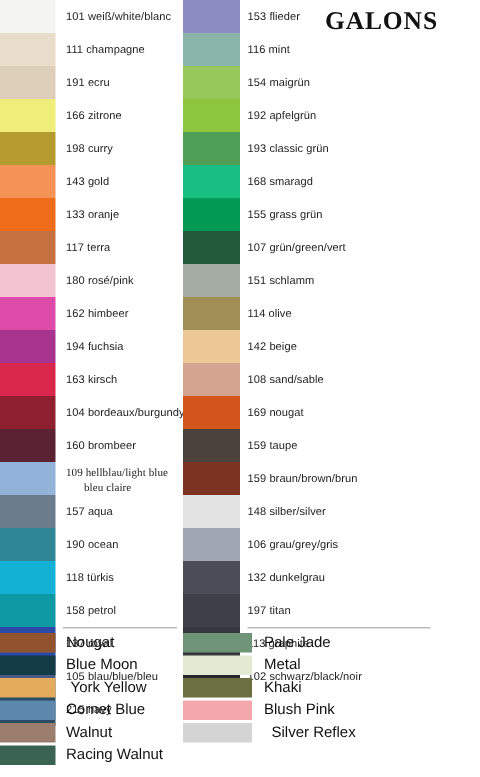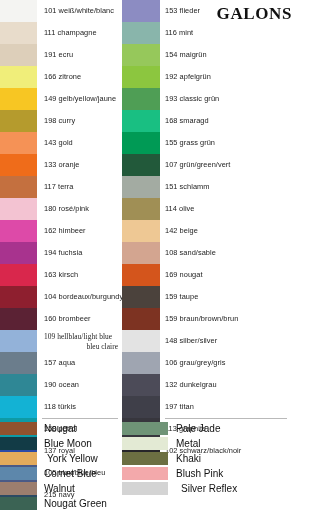--- a/index.html
+++ b/index.html
@@ -77,21 +77,20 @@
     line-height: 10px;
     padding-top: 2px;
     height: 20px;
     white-space: normal;
     width: 74px;
     font-family: Liberation Serif, serif;
   }
   .lbl.two .l2 {
     display: block;
     padding-left: 12px;
-    text-align: right;
   }
 
   
   .rule {
     position: absolute;
     height: 1px;
     background: #b9b9b9;
   }
   .rule-left  { left: 42px;  top: 418px; width: 76px; }
   .rule-right { left: 165px; top: 418px; width: 122px; }
@@ -147,24 +146,20 @@
       </div>
       <div class="swatch-row">
         <span class="sw" style="background: rgb(221, 207, 186);"></span>
         <span class="lbl">191 ecru</span>
       </div>
       <div class="swatch-row">
         <span class="sw" style="background: rgb(240, 238, 122);"></span>
         <span class="lbl">166 zitrone</span>
       </div>
       <div class="swatch-row">
-        <span class="sw" style="background: rgb(247, 198, 35);"></span>
-        <span class="lbl">149 gelb/yellow/jaune</span>
-      </div>
-      <div class="swatch-row">
         <span class="sw" style="background: rgb(181, 155, 45);"></span>
         <span class="lbl">198 curry</span>
       </div>
       <div class="swatch-row">
         <span class="sw" style="background: rgb(245, 146, 86);"></span>
         <span class="lbl">143 gold</span>
       </div>
       <div class="swatch-row">
         <span class="sw" style="background: rgb(239, 108, 26);"></span>
         <span class="lbl">133 oranje</span>
@@ -336,21 +331,21 @@
       <div class="named-row">
         <span class="named-sw" style="background: rgb(93, 135, 171);"></span>
         <span class="named-lbl">Cornet Blue</span>
       </div>
       <div class="named-row">
         <span class="named-sw" style="background: rgb(156, 126, 110);"></span>
         <span class="named-lbl">Walnut</span>
       </div>
       <div class="named-row">
         <span class="named-sw" style="background: rgb(59, 99, 84);"></span>
-        <span class="named-lbl">Nougat Green</span>
+        <span class="named-lbl">Racing Walnut</span>
       </div>
     </div>
   <div class="named-col named-right">
       <div class="named-row">
         <span class="named-sw" style="background: rgb(111, 148, 119);"></span>
         <span class="named-lbl">Pale Jade</span>
       </div>
       <div class="named-row">
         <span class="named-sw" style="background: rgb(227, 234, 212);"></span>
         <span class="named-lbl">Metal</span>

